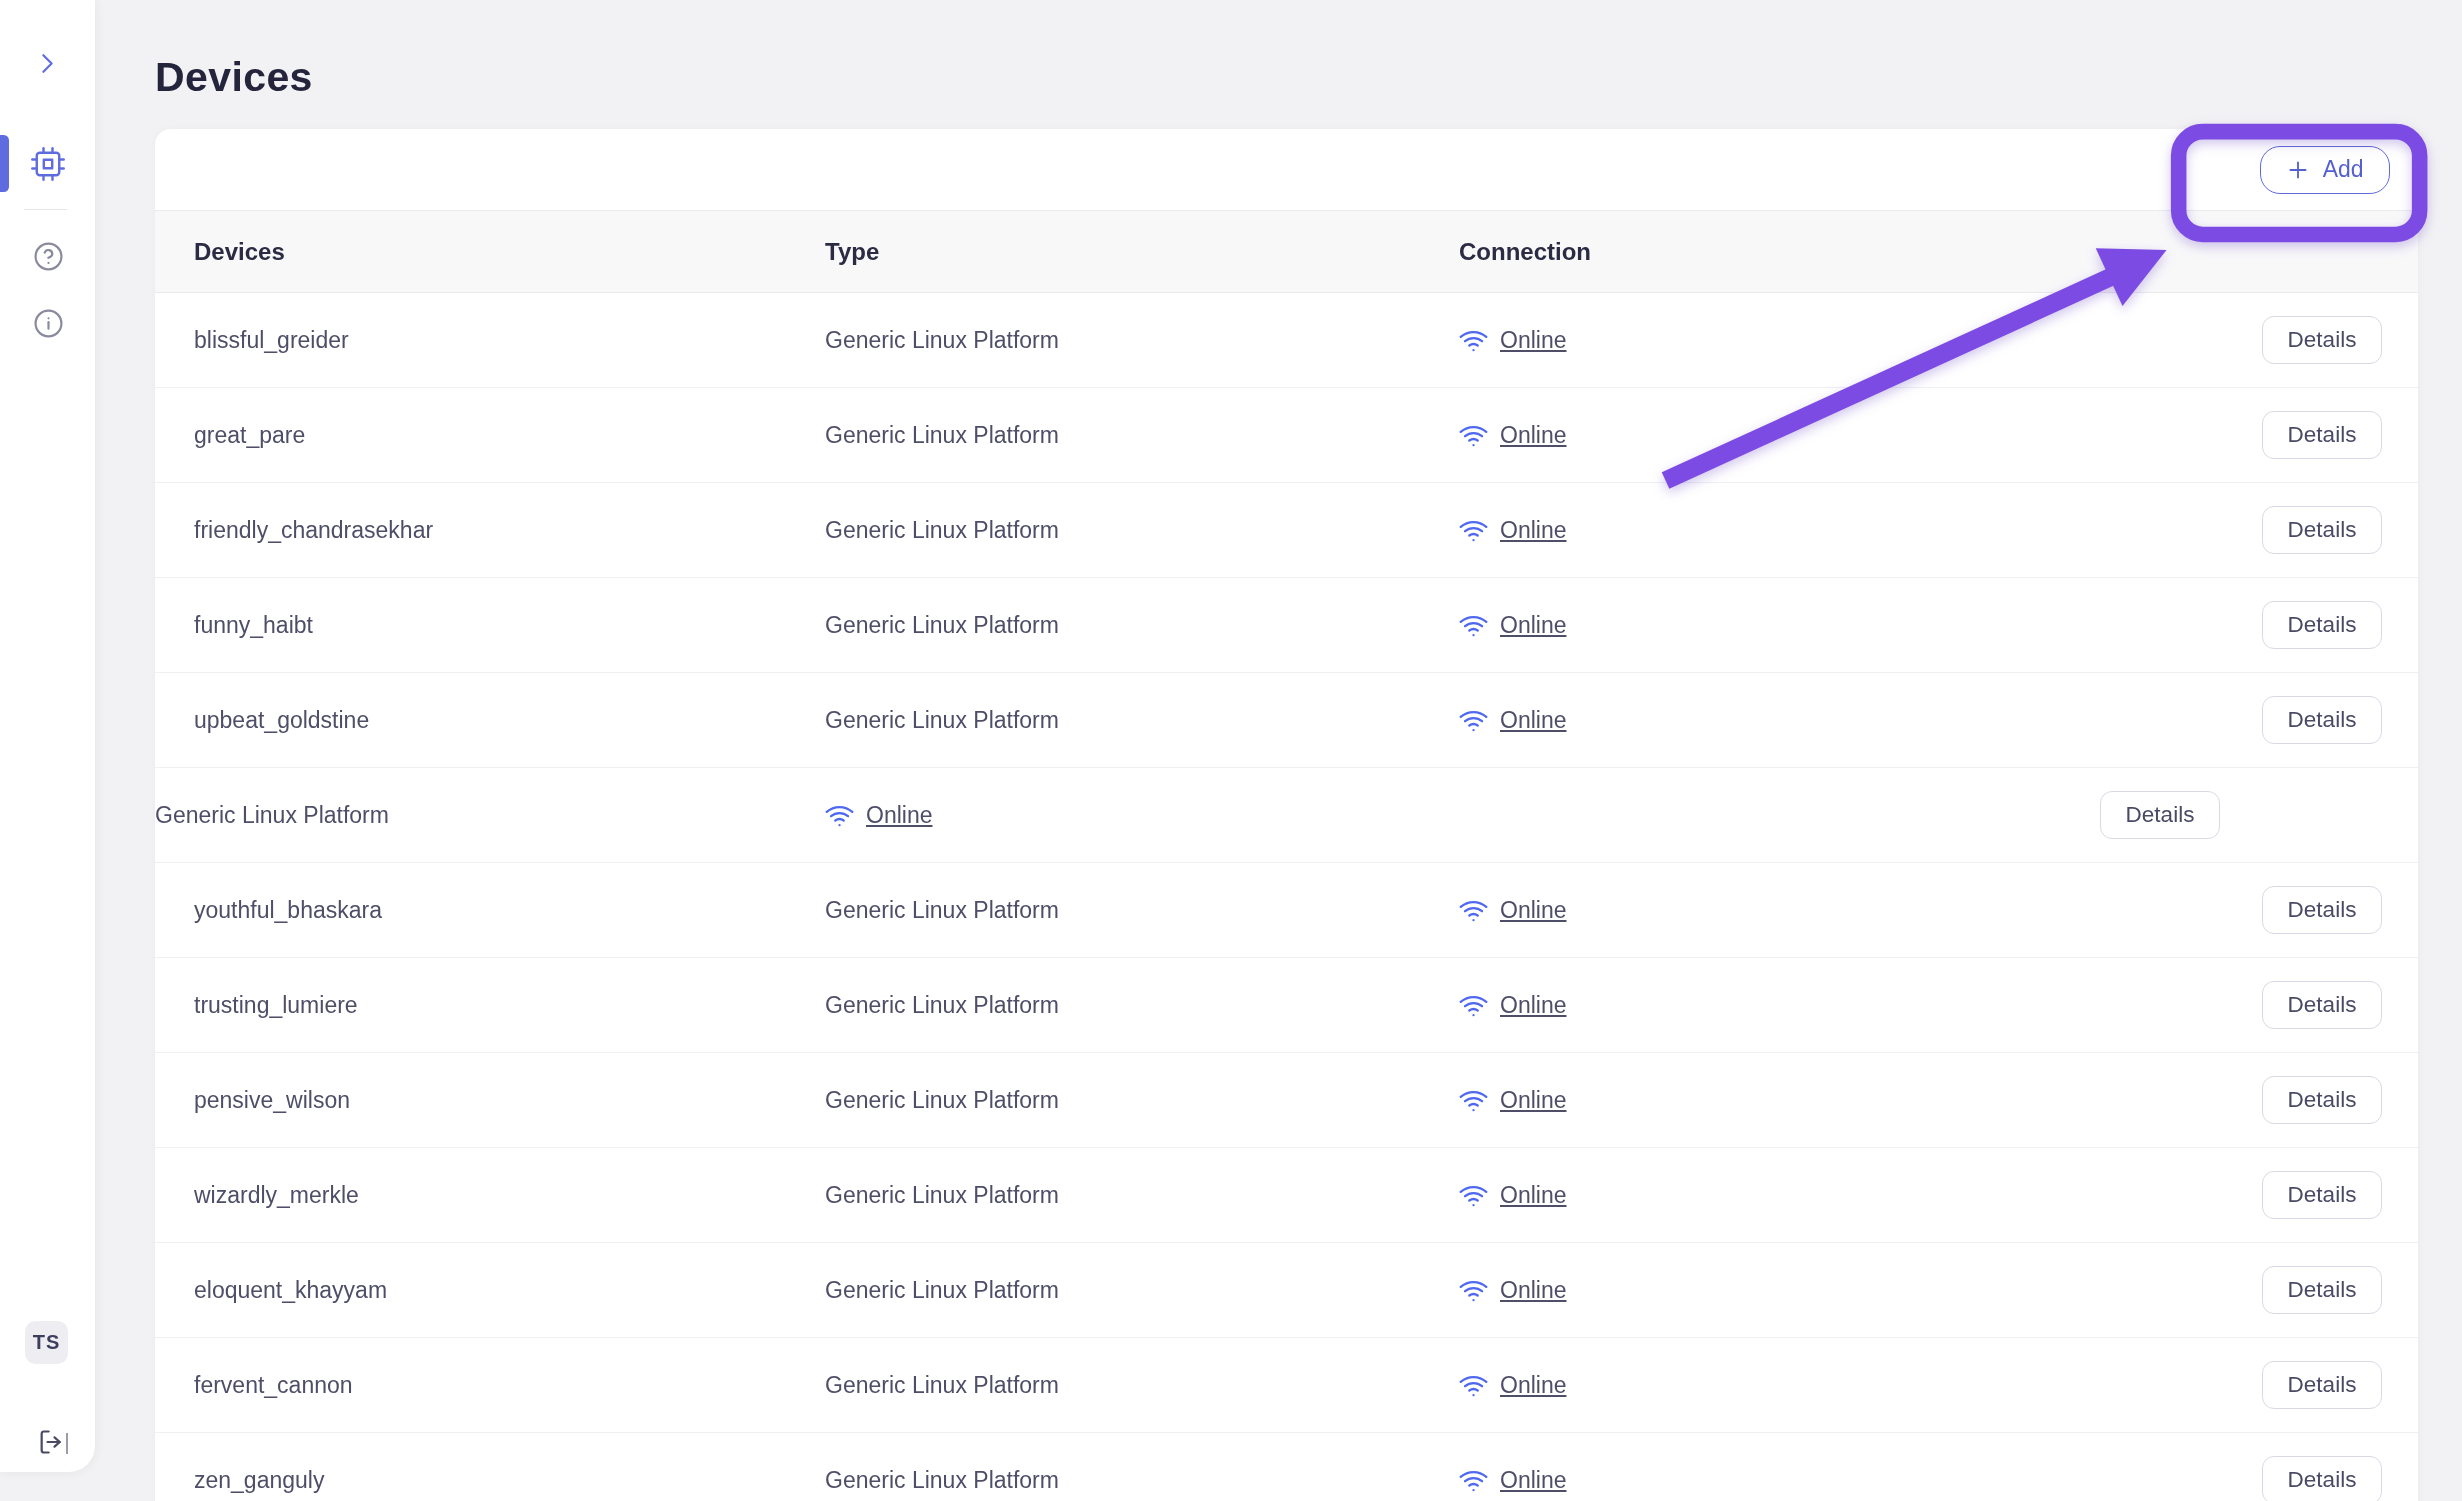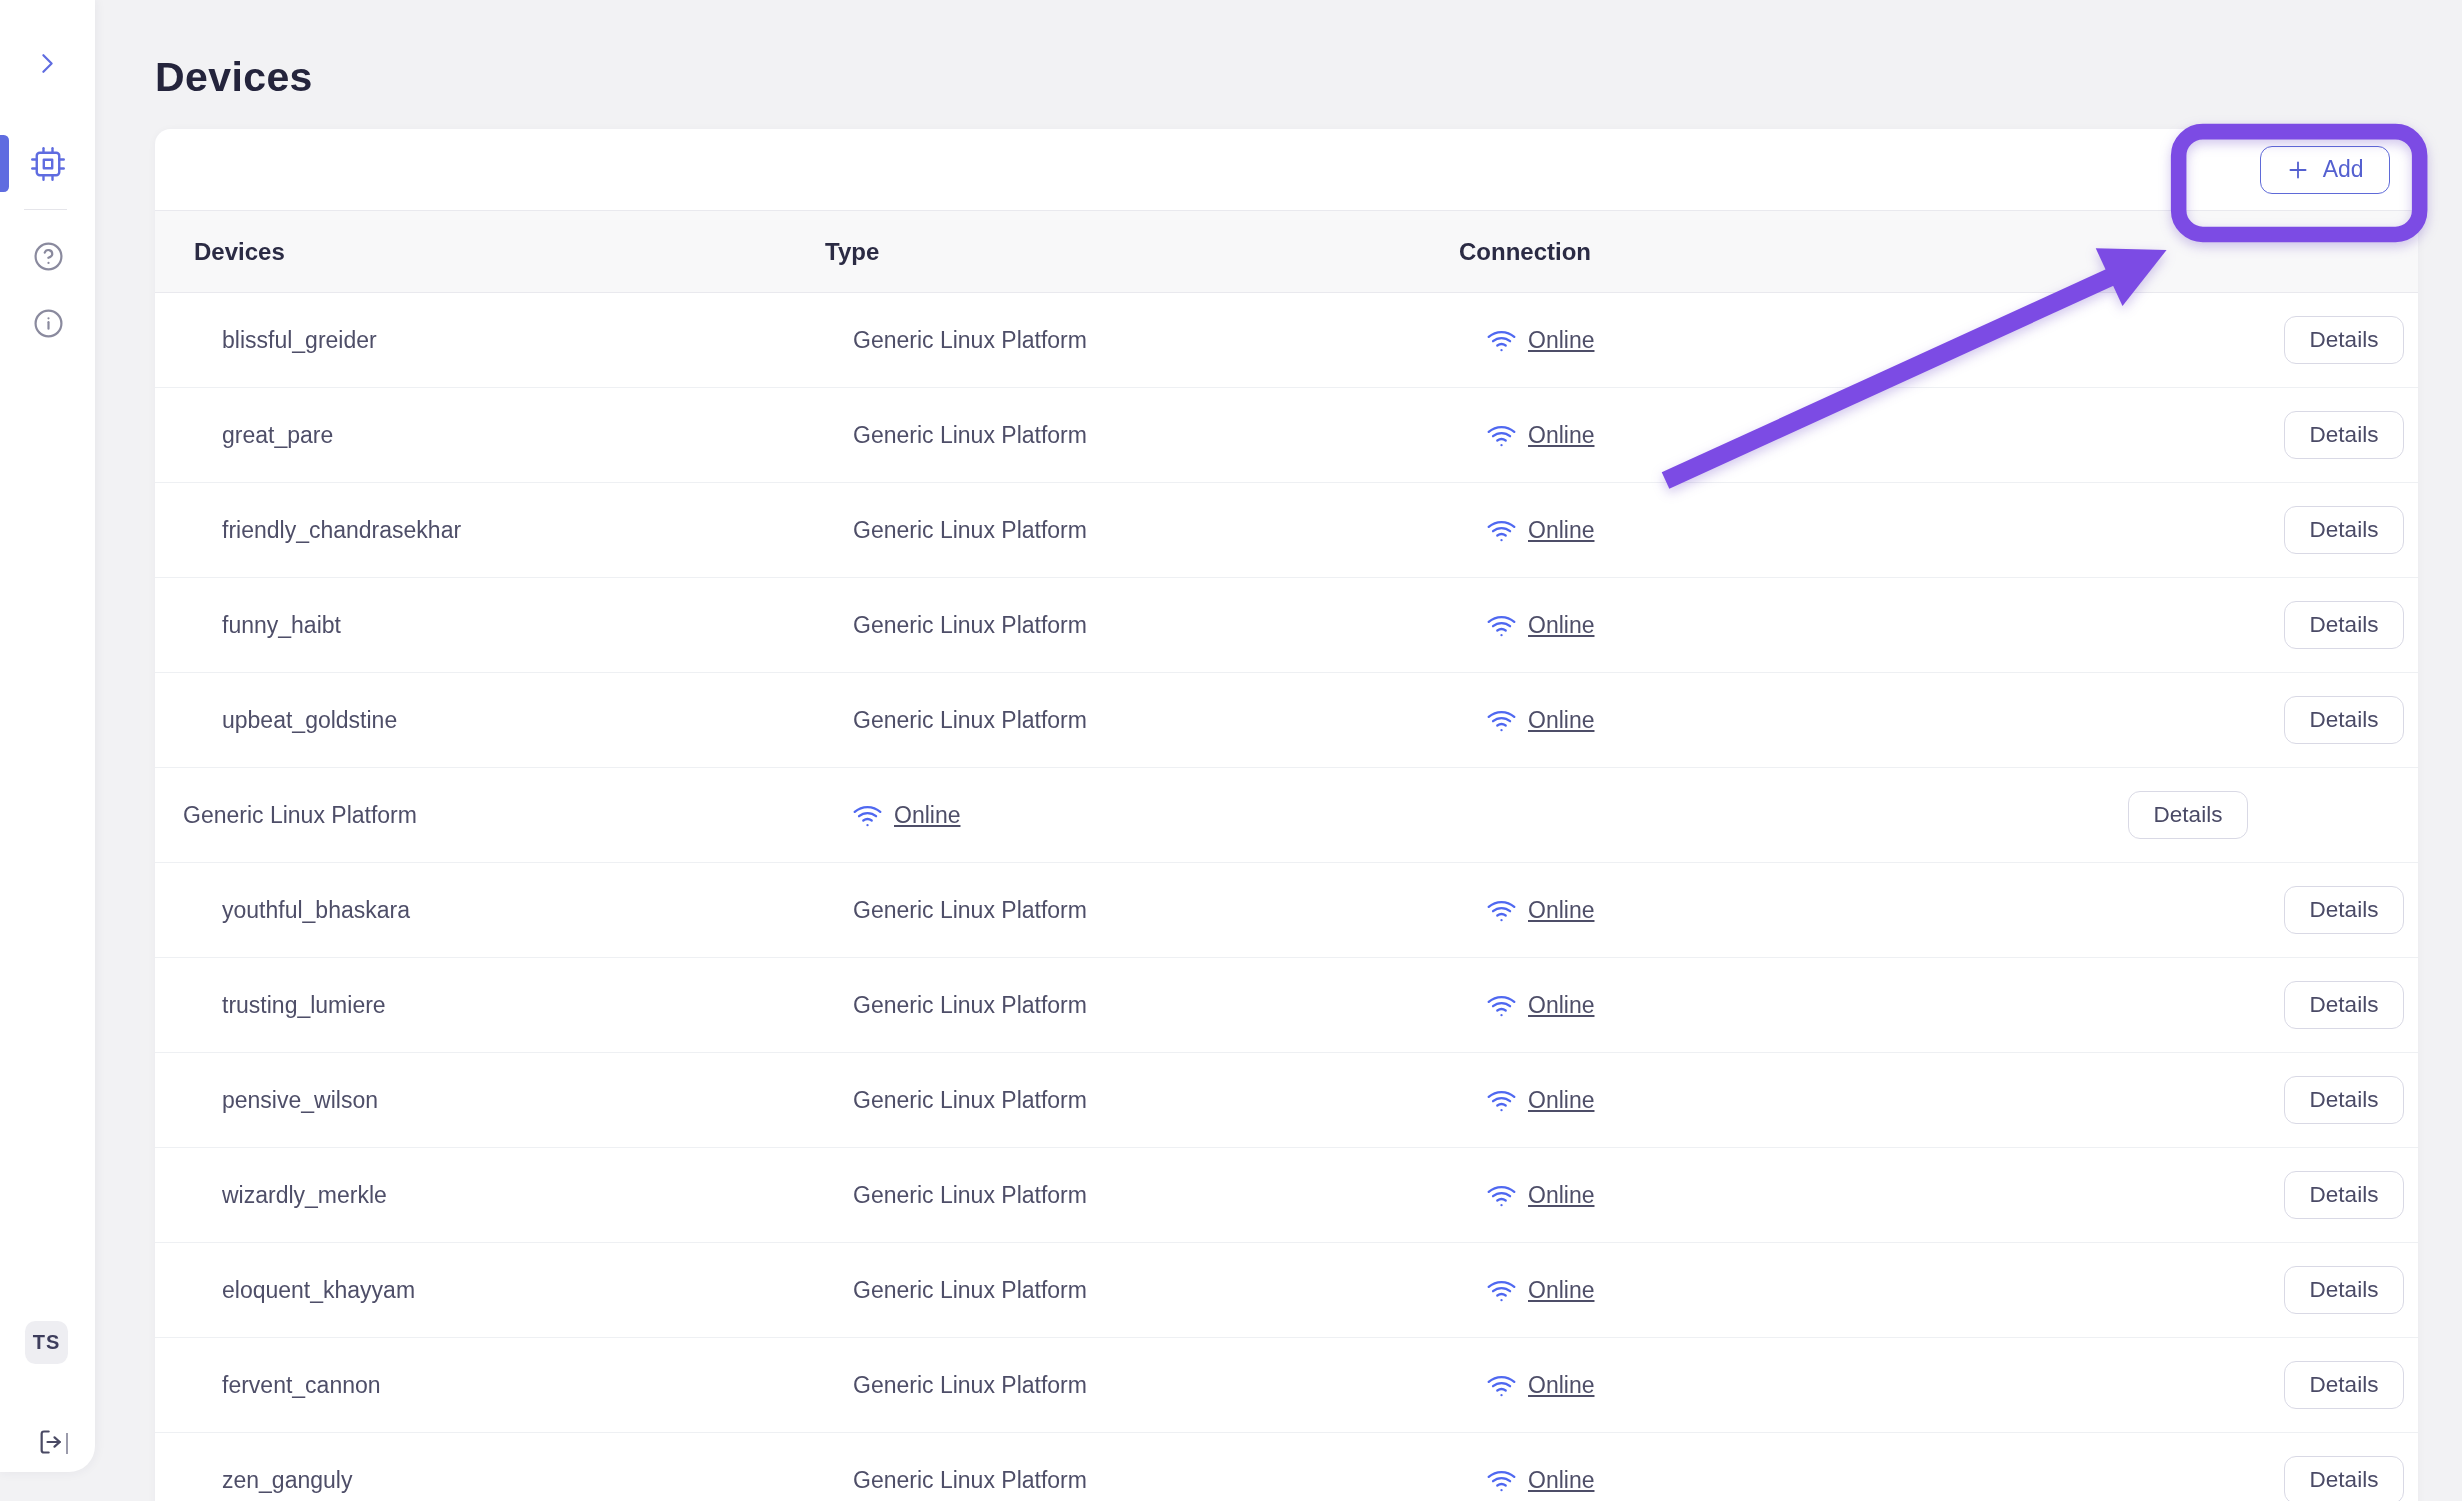--- a/index.html
+++ b/index.html
@@ -80,21 +80,21 @@
     overflow: hidden;
   }
   .toolbar {
     height: 82px;
     display: flex; align-items: center; justify-content: flex-end;
     padding-right: 28.5px;
     border-bottom: 0.9px solid #e9e9ee;
   }
   .add-btn {
     width: 130px; height: 48px;
-    border: 1.3px solid #5f6ad8; border-radius: 12px;
+    border: 1.3px solid #5f6ad8; border-radius: 20px;
     background: #ffffff; color: #5460d0;
     font-family: "Liberation Sans", sans-serif;
     font-size: 23px; font-weight: 500;
     display: flex; align-items: center; justify-content: center; gap: 11.2px;
     cursor: pointer;
   }
   .grid-row {
     display: grid;
     grid-template-columns: 670px 634px 797px 1fr;
     align-items: center;
@@ -104,21 +104,20 @@
     background: #f8f8f9;
     border-bottom: 0.9px solid #e9e9ee;
     font-size: 24px; font-weight: 700; color: #2b2b44;
   }
   .cell-first { padding-left: 39px; }
   .trow {
     height: 95px;
     border-bottom: 0.9px solid #eef0f3;
     font-size: 23px; color: #4e4e68;
     background: #ffffff;
-    padding-left: 28px;
   }
   .conn { display: flex; align-items: center; gap: 12px; text-decoration: underline; }
   .wifi { color: #4f68f0; display: flex; }
   .actions { display: flex; justify-content: flex-end; padding-right: 36px; }
   .details-btn {
     width: 120px; height: 48px;
     border: 1.3px solid #d9d9e5; border-radius: 12px;
     background: #ffffff; color: #4a4a66;
     font-family: "Liberation Sans", sans-serif;
     font-size: 22.5px;

